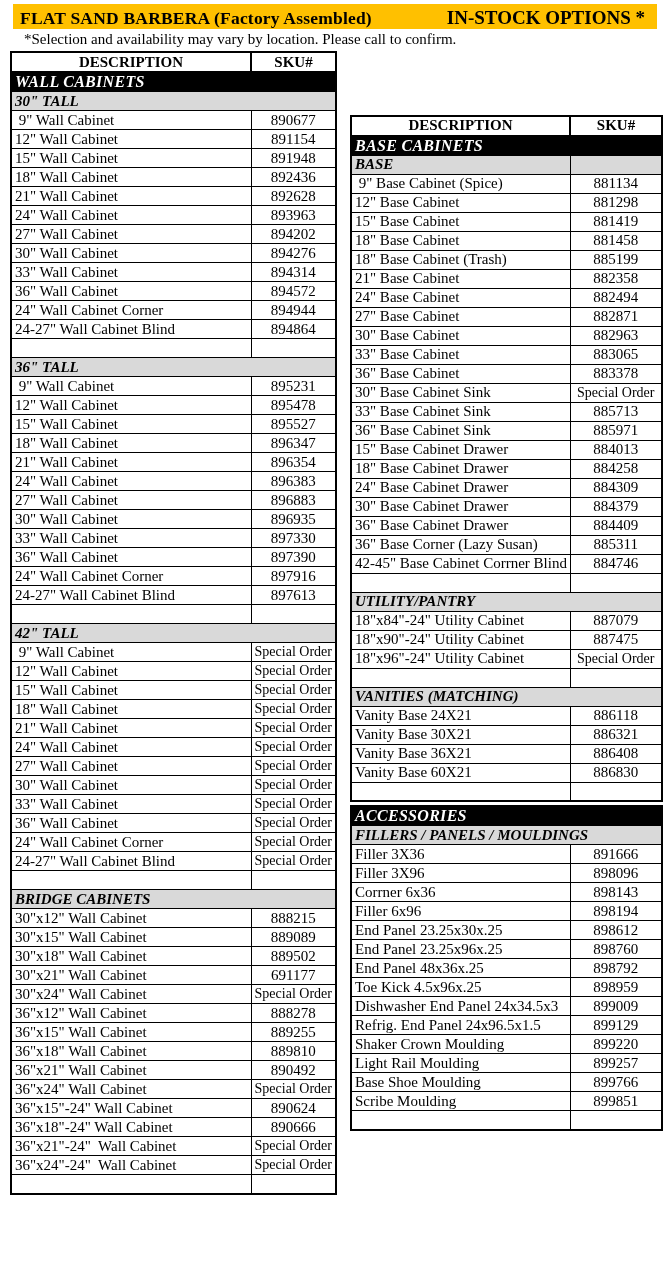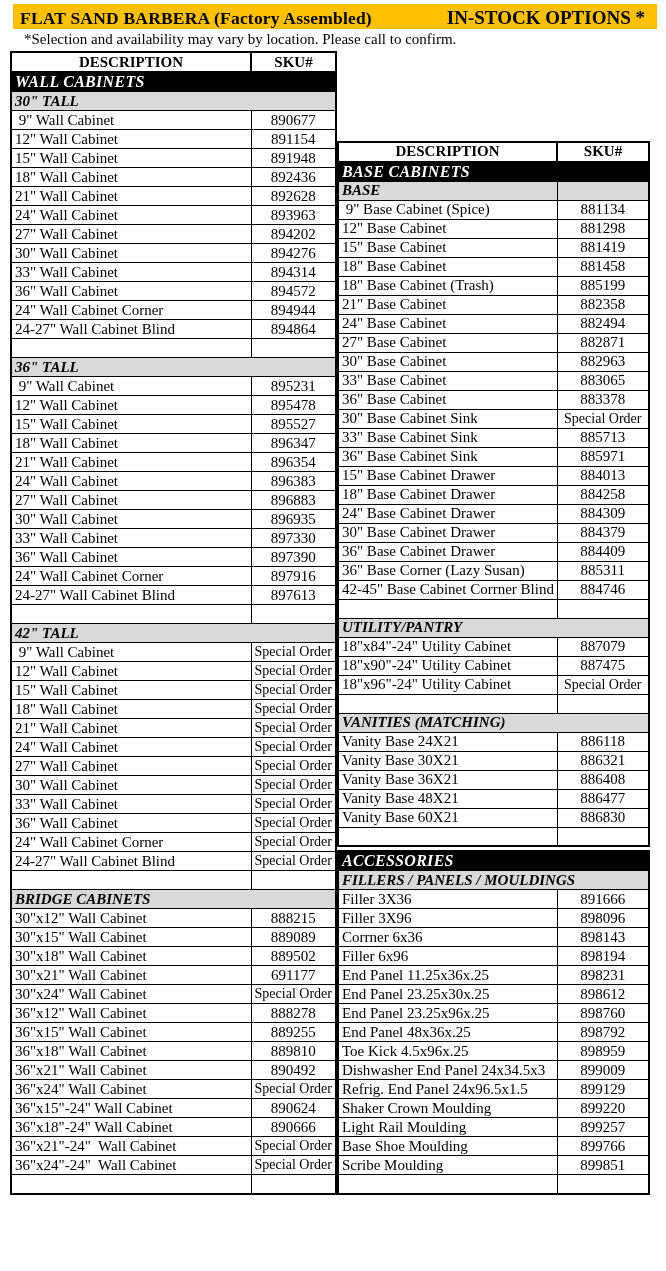--- a/index.html
+++ b/index.html
@@ -13,21 +13,21 @@
 
   .title-bar {
     display:flex; justify-content:space-between; align-items:flex-end;
     background:var(--accent); height:25px; padding:0 12px 0 7px; margin-left:3px;
   }
   .title-bar .title { font-size:17.5px; font-weight:bold; letter-spacing:.2px; }
   .title-bar .badge { font-size:19px; font-weight:bold; }
 
   .disclaimer { font-size:15px; margin:2px 0 3px 14px; }
 
-  .cols { display:flex; gap:2px; align-items:flex-end; }
+  .cols { display:flex; gap:15px; align-items:center; }
   .col-left  { width:325px; }
   .col-right { width:311px; }
 
   table.tbl { border-collapse:collapse; table-layout:fixed; border:2.5px solid #000; }
   .col-left  table.tbl { width:325px; }
   .col-right table.tbl { width:311px; }
   .col-left  col.c-desc { width:240px; } .col-left  col.c-sku { width:85px; }
   .col-right col.c-desc { width:219px; } .col-right col.c-sku { width:92px; }
   .tbl-gap { margin-top:3px; }
 
@@ -441,24 +441,20 @@
             </tr>
             <tr>
               <td class="desc">Vanity Base 30X21</td>
               <td class="sku">886321</td>
             </tr>
             <tr>
               <td class="desc">Vanity Base 36X21</td>
               <td class="sku">886408</td>
             </tr>
             <tr>
-              <td class="desc">Vanity Base 48X21</td>
-              <td class="sku">886477</td>
-            </tr>
-            <tr>
               <td class="desc">Vanity Base 60X21</td>
               <td class="sku">886830</td>
             </tr>
             <tr class="spacer">
               <td></td>
               <td></td>
             </tr>
           </tbody>
         </table>
       <table class="tbl tbl-gap">
@@ -483,24 +479,20 @@
             </tr>
             <tr>
               <td class="desc">Corrner 6x36</td>
               <td class="sku">898143</td>
             </tr>
             <tr>
               <td class="desc">Filler 6x96</td>
               <td class="sku">898194</td>
             </tr>
             <tr>
-              <td class="desc">End Panel 11.25x36x.25</td>
-              <td class="sku">898231</td>
-            </tr>
-            <tr>
               <td class="desc">End Panel 23.25x30x.25</td>
               <td class="sku">898612</td>
             </tr>
             <tr>
               <td class="desc">End Panel 23.25x96x.25</td>
               <td class="sku">898760</td>
             </tr>
             <tr>
               <td class="desc">End Panel 48x36x.25</td>
               <td class="sku">898792</td>

